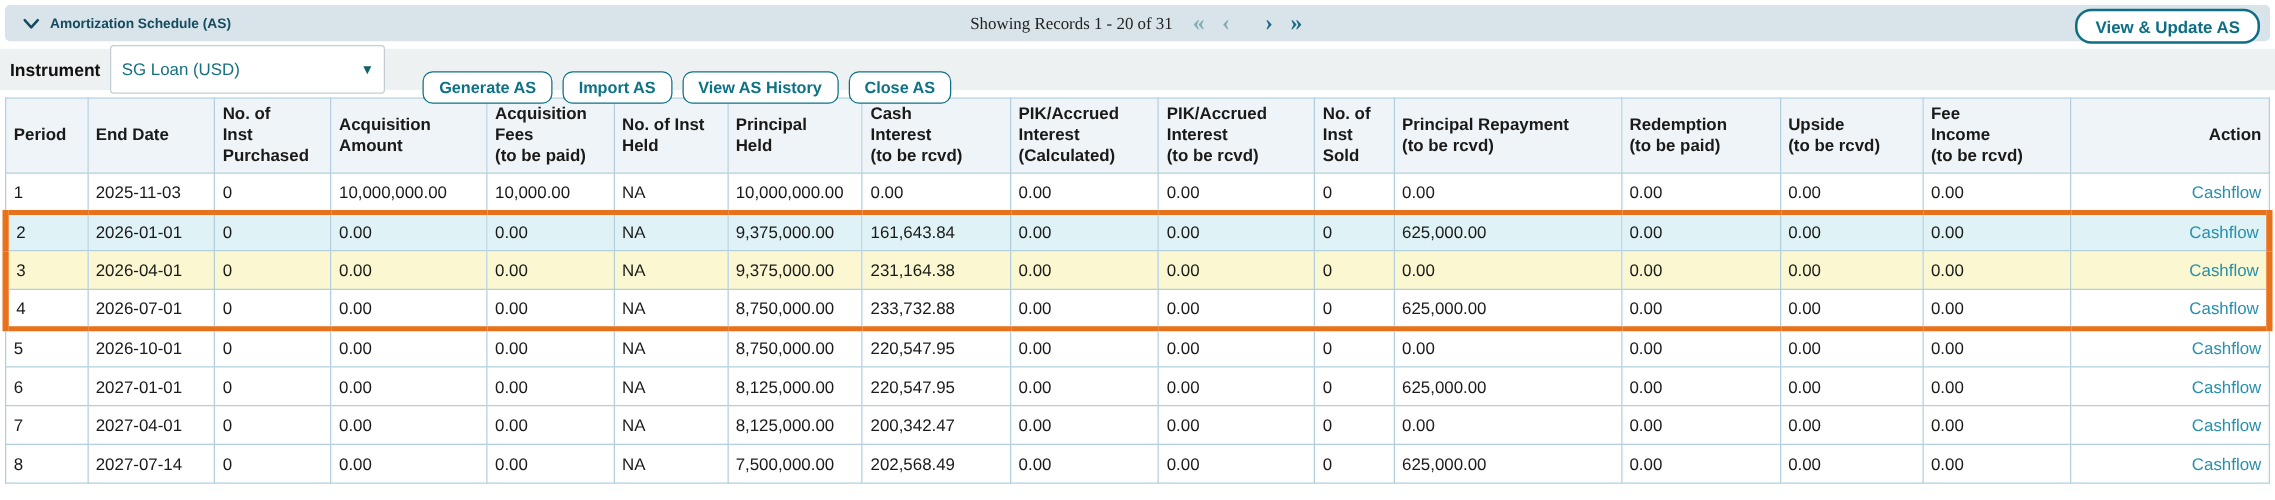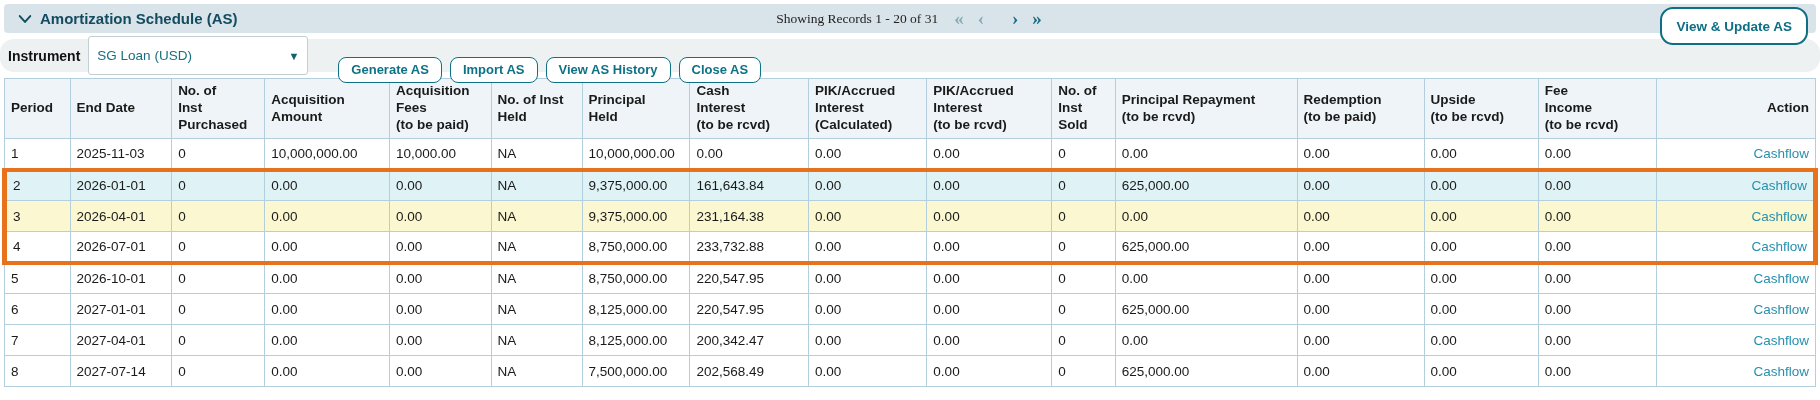--- a/index.html
+++ b/index.html
@@ -12,33 +12,33 @@
     --link:#2690ad;
   }
   *{box-sizing:border-box;}
   html,body{margin:0;padding:0;background:#ffffff;width:1820px;height:400px;overflow:hidden;
     font-family:"Liberation Sans", sans-serif;color:#1a1a1a;}
   
   .title-bar{margin:4px 4px 0 4px;height:29px;background:#d9e4ea;border-radius:4px;
     display:flex;align-items:center;position:relative;padding:0 6px;}
   .title-left{display:flex;align-items:center;gap:8px;padding-left:8px;}
   .chev{display:inline-flex;align-items:center;color:var(--teal-dark);cursor:pointer;}
-  .panel-title{font-weight:bold;font-size:15px;color:var(--teal-dark);}
+  .panel-title{font-weight:bold;font-size:11px;color:var(--teal-dark);}
   .pager{position:absolute;left:50%;transform:translateX(-50%);display:flex;align-items:center;gap:10px;font-family:Liberation Serif, serif;}
   .pager .status{font-size:13.5px;color:#222;}
   .pg{font-size:19px;font-weight:bold;line-height:1;cursor:pointer;padding:0 2px;}
   .pg.disabled{color:#85aab6;}
   .pg.enabled{color:#1c6b84;}
   .pg.gapL{margin-left:4px;}
   .pg.gapM{margin-left:14px;}
   .btn-view{position:absolute;right:8px;top:3px;background:#fff;border:2px solid #0d6e84;color:#0d6e84;
-    font-weight:bold;font-size:13.5px;border-radius:13px;padding:2px 14px;height:38px;cursor:pointer;
+    font-weight:bold;font-size:13.5px;border-radius:13px;padding:2px 14px;height:28px;cursor:pointer;
     font-family:"Liberation Sans", sans-serif;}
   
-  .toolbar{margin-top:6px;height:33px;background:#eef1f2;display:flex;align-items:center;padding:0 8px;gap:8px;border-radius:14px;}
+  .toolbar{margin-top:6px;height:33px;background:#eef1f2;display:flex;align-items:center;padding:0 8px;gap:8px;}
   .inst-label{font-weight:bold;font-size:14px;color:#111;}
   .dropdown{width:220px;height:39px;background:#fff;border:1px solid #c3ced4;border-radius:3px;
     display:flex;align-items:center;justify-content:space-between;padding:0 8px;cursor:pointer;}
   .dropdown .val{font-size:13.5px;color:#17707f;}
   .dropdown .caret{font-size:11px;color:#13616e;}
   .tb-btn{background:#fff;border:1.5px solid var(--teal);color:var(--teal);font-weight:bold;font-size:13px;
     border-radius:8px;padding:3px 12px;height:26px;cursor:pointer;font-family:"Liberation Sans", sans-serif;white-space:nowrap;}
   .tb-btn:first-of-type{margin-left:12px;}
   
   .tbl-wrap{margin:6px 2px 0 2px;}

